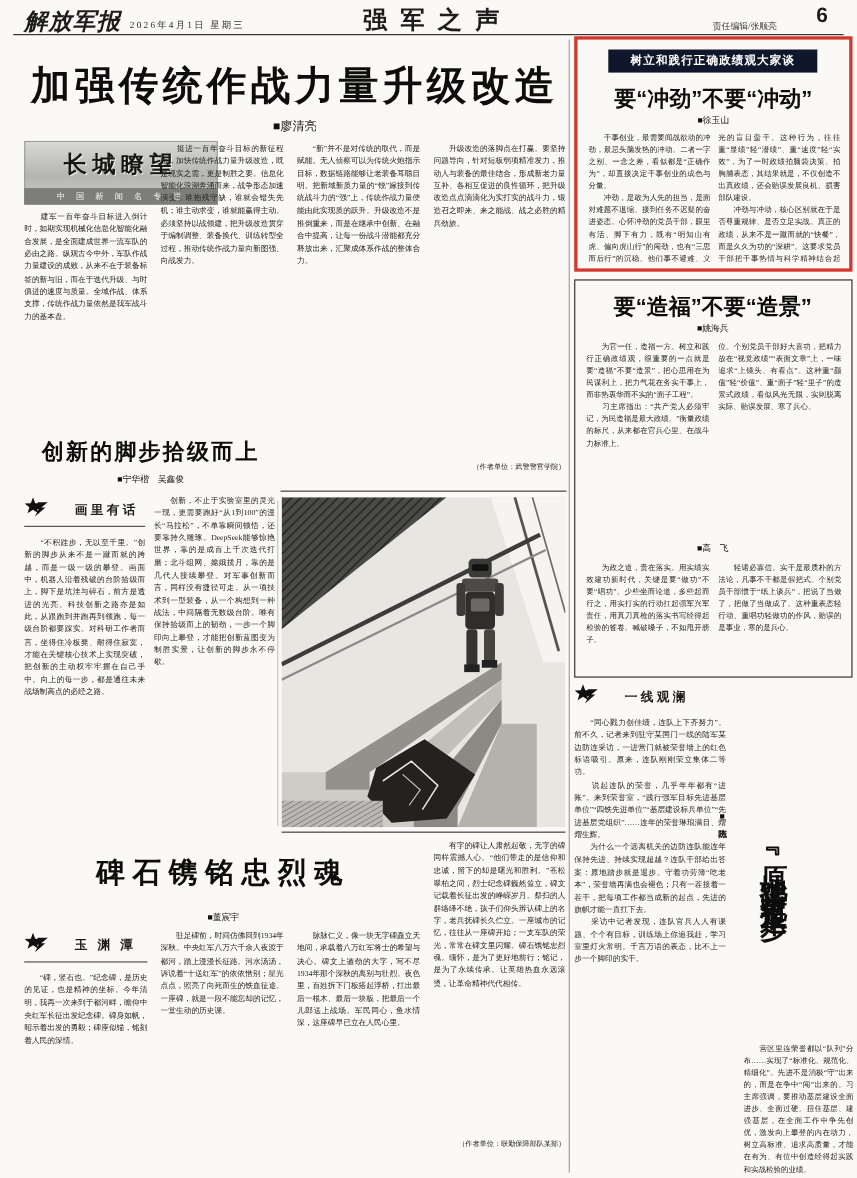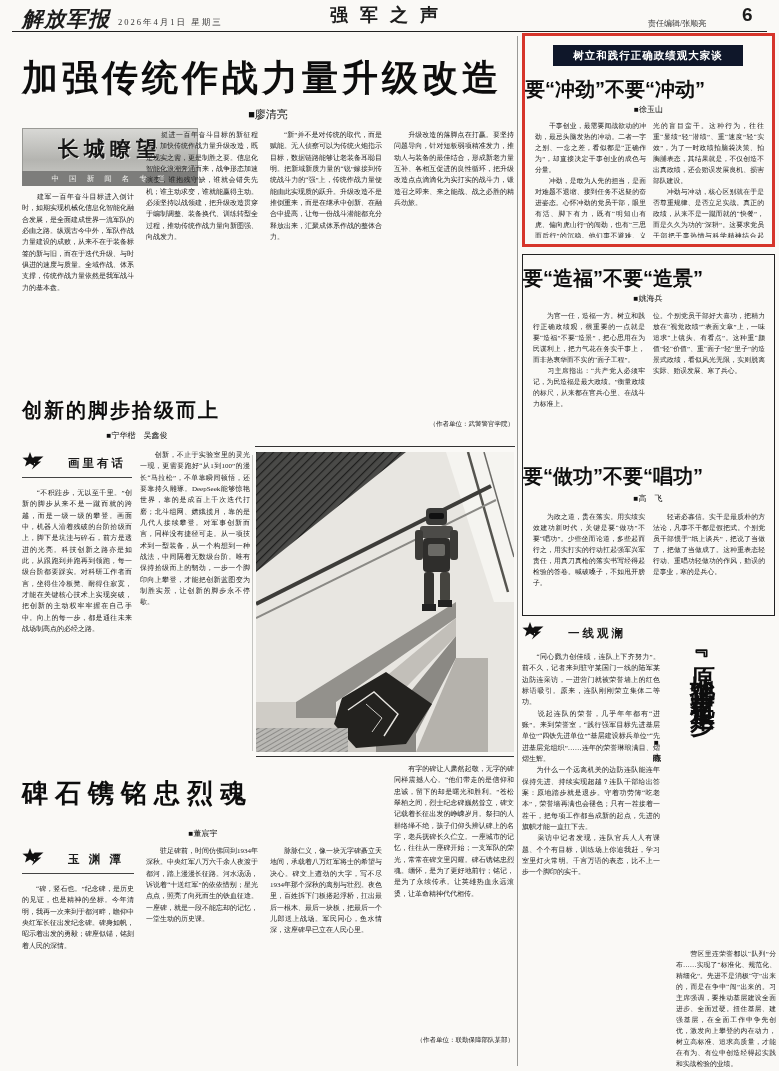--- a/index.html
+++ b/index.html
@@ -3,37 +3,37 @@
 <meta charset="utf-8">
 <style>
   html,body{margin:0;padding:0;background:#e9e8e4;}
   #paper{position:relative;width:779px;height:1071px;background:#faf9f6;overflow:hidden;
          font-family:"Liberation Serif","DejaVu Serif",serif;color:#1c1c1c;}
   .abs{position:absolute;}
   .sans{font-family:"Liberation Sans","DejaVu Sans",sans-serif;}
   .col{position:absolute;font-size:7px;line-height:1.62;text-align:justify;color:#222;
        white-space:pre-line;overflow:hidden;}
   .byline{font-size:11px;text-align:center;color:#111;}
-  .headline{font-weight:bold;color:#0d0d0d;}
+  .headline{font-weight:bold;text-align:center;color:#0d0d0d;}
   .label-row{display:flex;align-items:center;gap:22px;border-bottom:1px solid #444;padding-bottom:3px;text-align:right;}
   .label-txt{font-weight:bold;font-size:11.5px;letter-spacing:3px;}
   .rule{position:absolute;border-top:1px solid #555;}
   .vrule{position:absolute;border-left:1px solid #9a9a97;}
   .vert{writing-mode:vertical-rl;}
   .kicker{background:#0f172a;color:#fff;text-align:center;font-weight:bold;}
   .att{font-size:6.5px;text-align:right;color:#222;}
 </style>
 </head>
 <body>
 
 <div id="paper">
 
   <div class="abs" style="left:22px;top:5px;font-size:21px;font-weight:bold;font-style:italic;letter-spacing:1px;">解放军报</div>
   <div class="abs" style="left:118px;top:17px;font-size:8.5px;letter-spacing:2px;color:#333;">2026年4月1日  星期三</div>
-  <div class="abs sans" style="left:330px;top:3px;font-size:18px;font-weight:bold;letter-spacing:12px;">强军之声</div>
+  <div class="abs sans" style="left:330px;top:3px;font-size:22px;font-weight:bold;letter-spacing:12px;">强军之声</div>
   <div class="abs" style="left:648px;top:18px;font-size:8px;color:#333;">责任编辑/张顺亮</div>
   <div class="abs sans" style="left:742px;top:4px;font-size:19px;font-weight:bold;">6</div>
   <div class="rule" style="left:12px;top:31px;width:755px;border-top:1.5px solid #222;"></div>
 
   <div class="abs headline sans" style="left:22px;top:54px;width:492px;font-size:36px;letter-spacing:4px;">加强传统作战力量升级改造</div>
   <div class="abs byline" style="left:22px;top:107px;width:492px;">■廖清亮</div>
 
   <div class="abs" style="left:22px;top:128px;width:176px;height:58px;background:linear-gradient(180deg,#d9d9d6 0%,#b4b4b0 55%,#cfcfcb 100%);box-shadow:inset 0 0 0 1px #9a9a96;">
     <div class="sans" style="padding-top:7px;text-align:center;font-size:21px;font-weight:bold;letter-spacing:5px;color:#161616;text-shadow:1px 1px 0 #e9e9e6;">长城瞭望</div>
     <div class="abs sans" style="left:0;bottom:0;width:100%;height:15px;background:#7d7d7b;color:#f2f2ef;font-size:7.5px;line-height:15px;text-align:center;letter-spacing:4px;">中 国 新 闻 名 专 栏</div>
@@ -140,21 +140,20 @@
 　　冲劲与冲动，核心区别就在于是否尊重规律、是否立足实战。真正的政绩，从来不是一蹴而就的“快餐”，而是久久为功的“深耕”。这要求党员干部把干事热情与科学精神结合起来，涵养理性冲劲、摒弃盲目冲动，多做打基础、利长远的实事，少图虚名、图一时的表面文章。</div>
   </div>
 
   <div class="abs" style="left:522px;top:254px;width:253px;height:362px;border:1.5px solid #222;box-sizing:border-box;">
     <div class="headline sans abs" style="left:0;top:10px;width:250px;font-size:20px;">要“造福”不要“造景”</div>
     <div class="byline abs" style="left:0;top:38px;width:250px;font-size:8px;">■姚海兵</div>
     <div class="col" style="left:10px;top:55px;width:112px;height:118px;font-size:6.8px;">　　为官一任，造福一方。树立和践行正确政绩观，很重要的一点就是要“造福”不要“造景”，把心思用在为民谋利上，把力气花在务实干事上，而非热衷华而不实的“面子工程”。
 　　习主席指出：“共产党人必须牢记，为民造福是最大政绩。”衡量政绩的标尺，从来都在官兵心里、在战斗力标准上。</div>
     <div class="col" style="left:130px;top:55px;width:112px;height:118px;font-size:6.8px;">位。个别党员干部好大喜功，把精力放在“视觉政绩”“表面文章”上，一味追求“上镜头、有看点”。这种重“颜值”轻“价值”、重“面子”轻“里子”的造景式政绩，看似风光无限，实则脱离实际、贻误发展、寒了兵心。</div>
 
-    <div class="headline sans abs" style="left:0;top:208px;width:250px;font-size:20px;">要“做功”不要“唱功”</div>
     <div class="byline abs" style="left:0;top:238px;width:250px;font-size:8px;">■高　飞</div>
     <div class="col" style="left:10px;top:256px;width:112px;height:96px;font-size:6.8px;">　　为政之道，贵在落实。用实绩实效建功新时代，关键是要“做功”不要“唱功”。少些坐而论道，多些起而行之，用实打实的行动扛起强军兴军责任，用真刀真枪的落实书写经得起检验的答卷。喊破嗓子，不如甩开膀子。</div>
     <div class="col" style="left:130px;top:256px;width:112px;height:96px;font-size:6.8px;">　　轻诺必寡信。实干是最质朴的方法论，凡事不干都是假把式。个别党员干部惯于“纸上谈兵”，把说了当做了，把做了当做成了。这种重表态轻行动、重唱功轻做功的作风，贻误的是事业，寒的是兵心。</div>
   </div>
 
   <div class="abs label-row" style="left:522px;top:622px;width:150px;border-bottom:none;">
     <span>
       <svg width="24" height="18" viewBox="0 0 24 18">
           <path d="M8 0 L10 5.4 L15.6 5.7 L11.3 9.1 L12.9 14.6 L8 11.4 L3.1 14.6 L4.7 9.1 L0.4 5.7 L6 5.4 Z" fill="#101010"></path>
           <path d="M12.5 4.5 L21.5 4.5 L15.5 9.4 L19.2 9.4 L9.8 17.6 L13.2 10.9 L9.5 10.9 Z" fill="#101010"></path>

